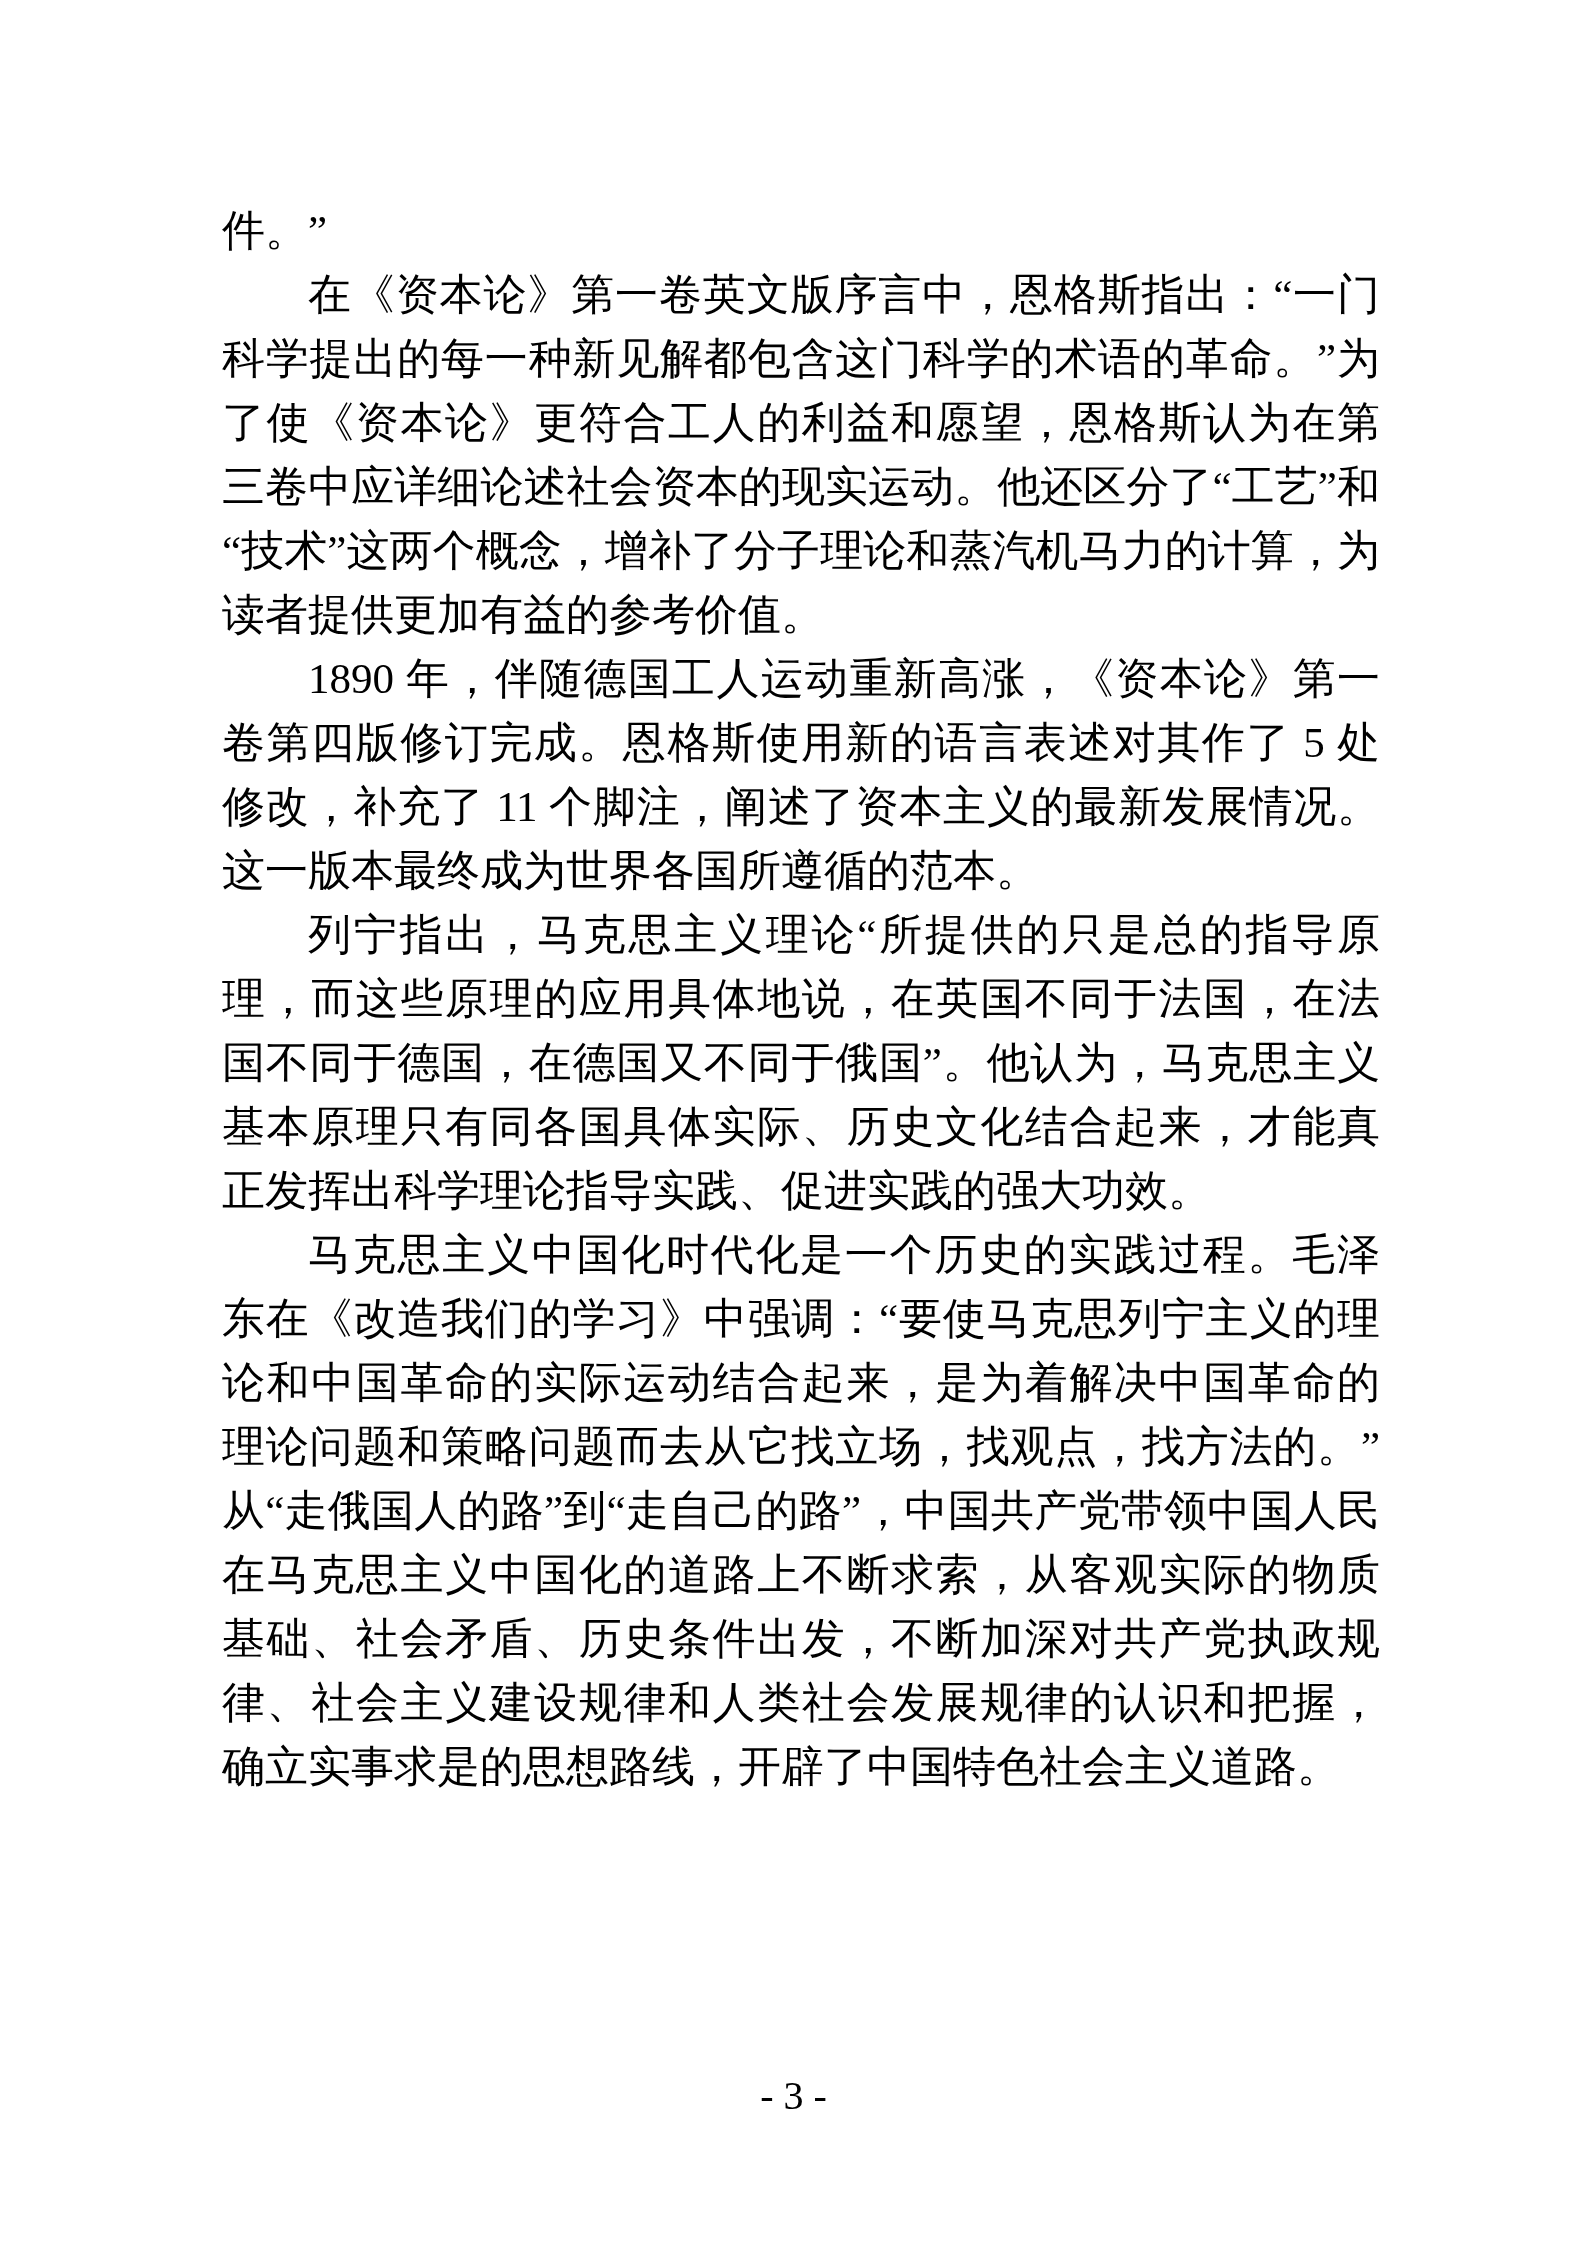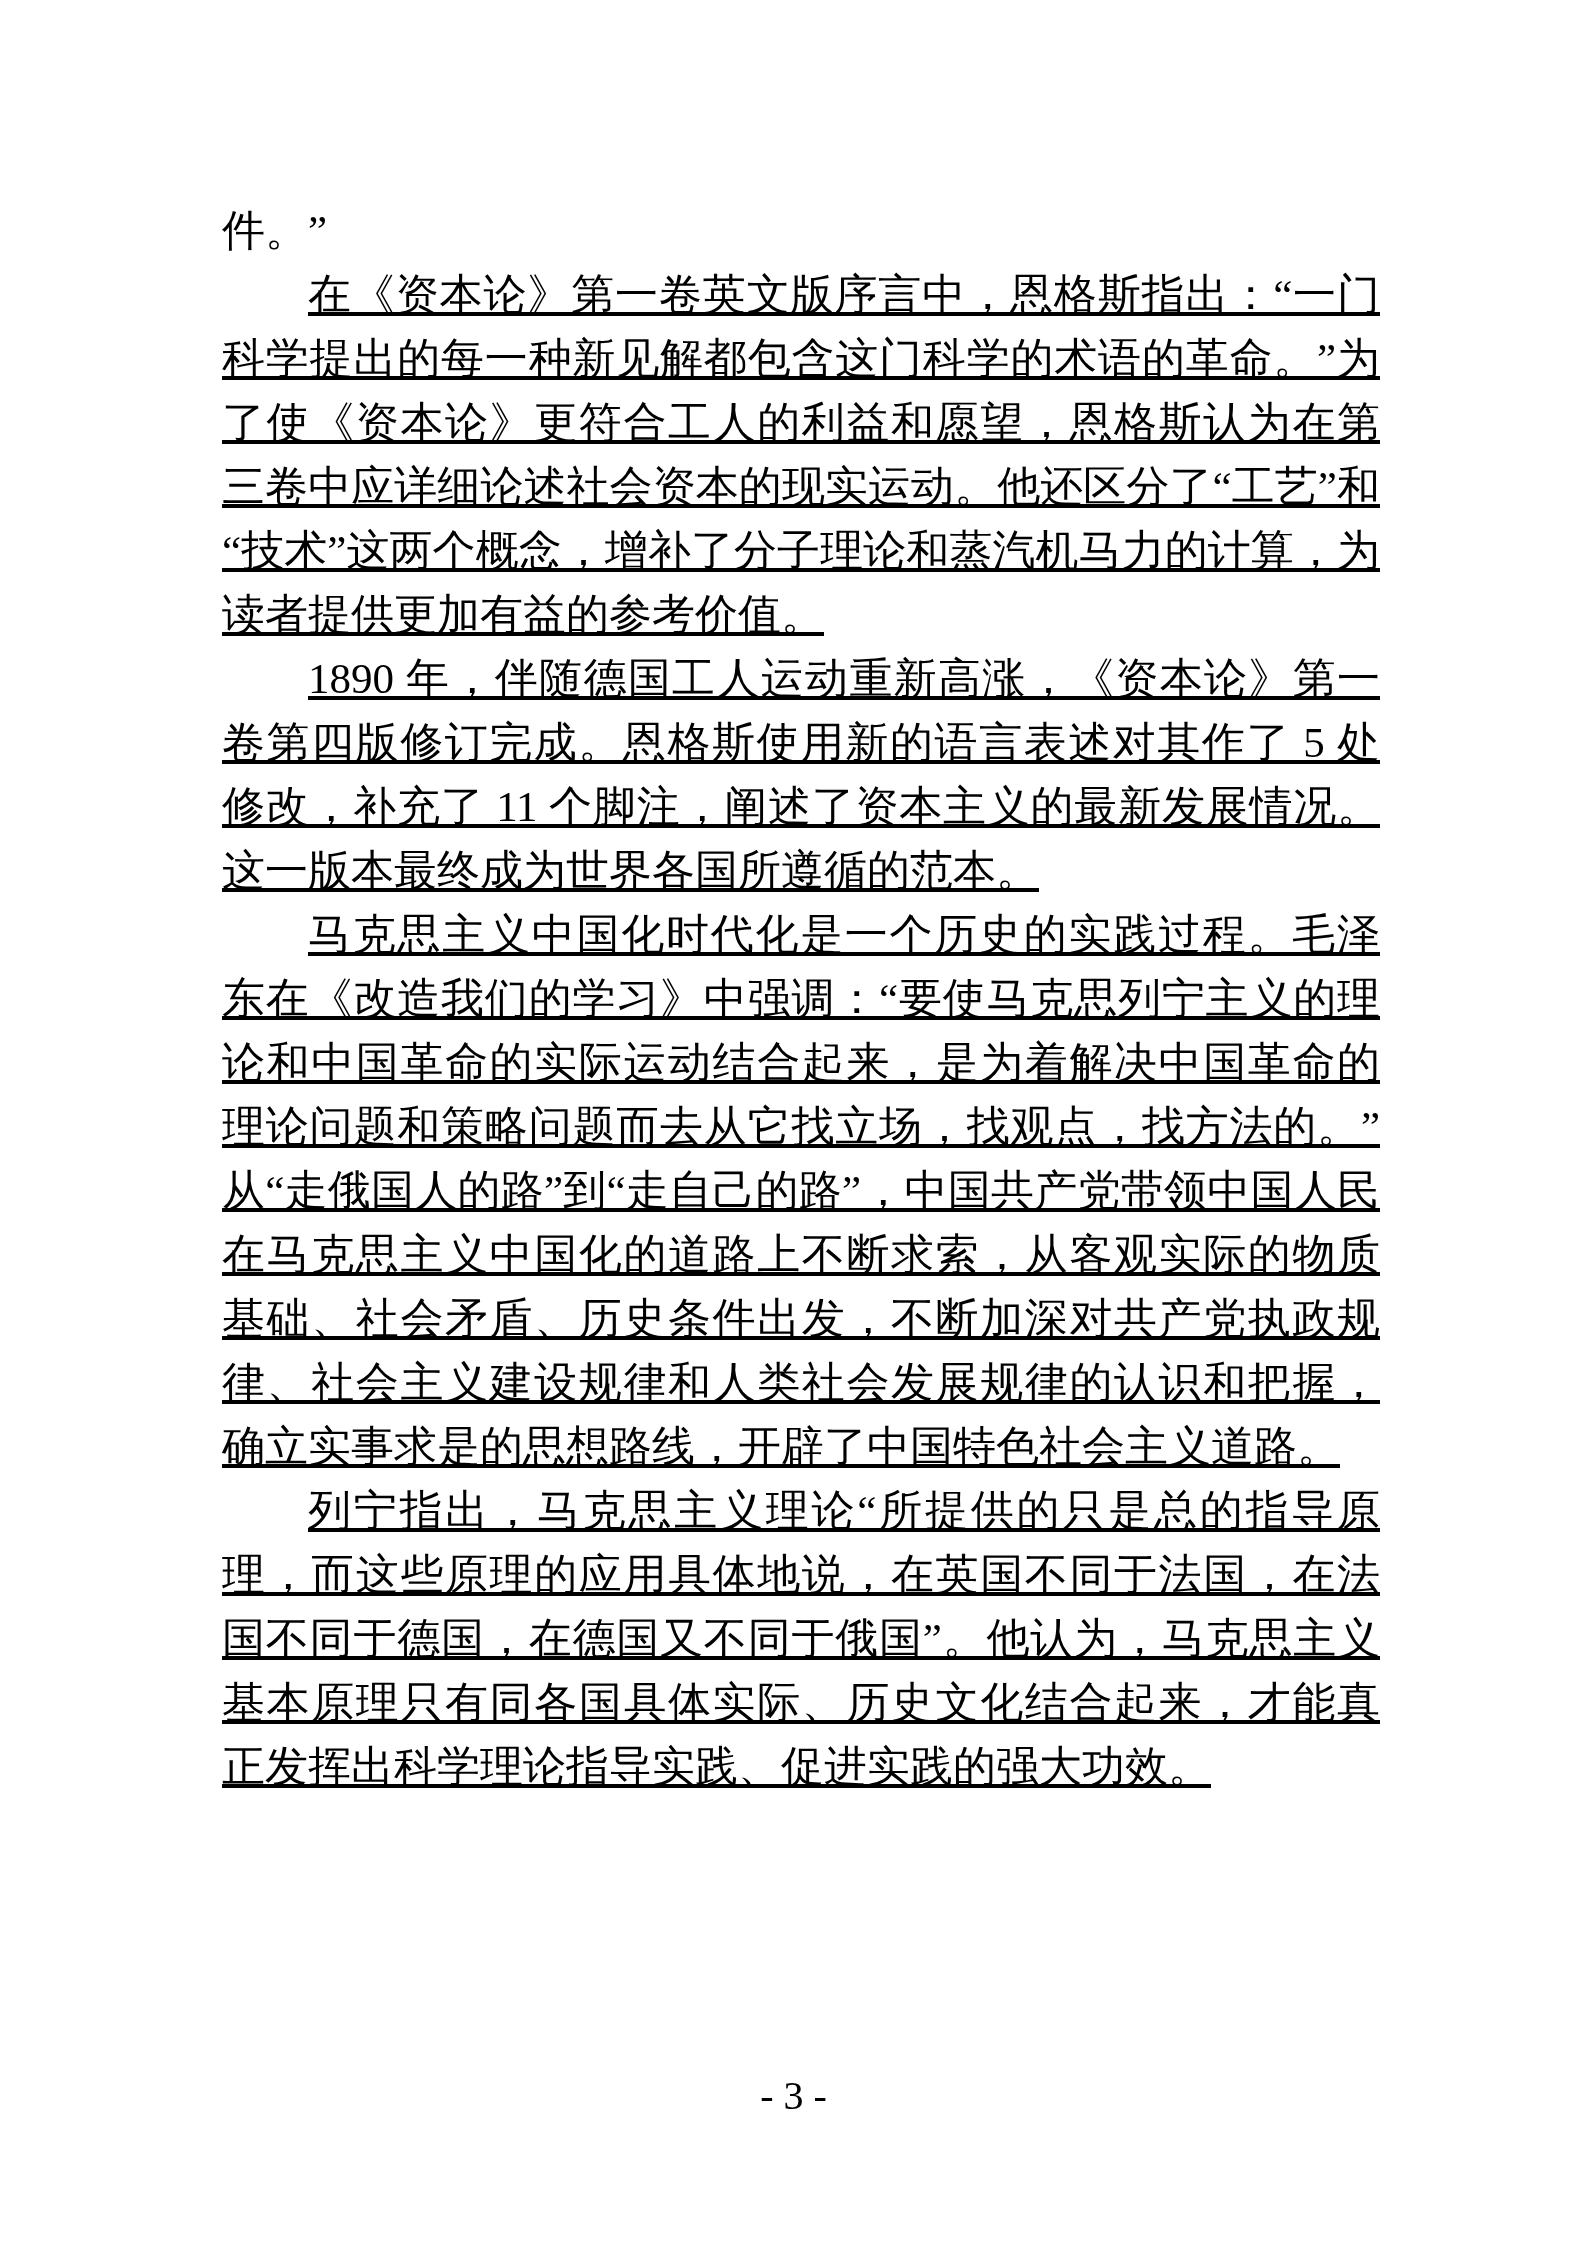--- a/index.html
+++ b/index.html
@@ -33,38 +33,37 @@
     text-align: justify;
     text-justify: inter-ideograph;
     word-break: break-all;
   }
   .content p {
     margin: 0;
     padding: 0;
   }
   .content p.indent {
     text-indent: 2em;
-    text-decoration: underline;
   }
   .footer {
     position: absolute;
     top: 2072px;
     left: 0;
     width: 1587px;
     text-align: center;
     font-size: 40px;
     line-height: 48px;
     color: #000000;
   }
 </style>
 </head>
 <body>
 
 <div class="page">
   <div class="content">
     <p>件。”</p>
     <p class="indent">在《资本论》第一卷英文版序言中，恩格斯指出：“一门科学提出的每一种新见解都包含这门科学的术语的革命。”为了使《资本论》更符合工人的利益和愿望，恩格斯认为在第三卷中应详细论述社会资本的现实运动。他还区分了“工艺”和“技术”这两个概念，增补了分子理论和蒸汽机马力的计算，为读者提供更加有益的参考价值。</p>
     <p class="indent">1890 年，伴随德国工人运动重新高涨，《资本论》第一卷第四版修订完成。恩格斯使用新的语言表述对其作了 5 处修改，补充了 11 个脚注，阐述了资本主义的最新发展情况。这一版本最终成为世界各国所遵循的范本。</p>
+    <p class="indent">列宁指出，马克思主义理论“所提供的只是总的指导原理，而这些原理的应用具体地说，在英国不同于法国，在法国不同于德国，在德国又不同于俄国”。他认为，马克思主义基本原理只有同各国具体实际、历史文化结合起来，才能真正发挥出科学理论指导实践、促进实践的强大功效。</p>
     <p class="indent">马克思主义中国化时代化是一个历史的实践过程。毛泽东在《改造我们的学习》中强调：“要使马克思列宁主义的理论和中国革命的实际运动结合起来，是为着解决中国革命的理论问题和策略问题而去从它找立场，找观点，找方法的。”从“走俄国人的路”到“走自己的路”，中国共产党带领中国人民在马克思主义中国化的道路上不断求索，从客观实际的物质基础、社会矛盾、历史条件出发，不断加深对共产党执政规律、社会主义建设规律和人类社会发展规律的认识和把握，确立实事求是的思想路线，开辟了中国特色社会主义道路。</p>
-    <p class="indent">列宁指出，马克思主义理论“所提供的只是总的指导原理，而这些原理的应用具体地说，在英国不同于法国，在法国不同于德国，在德国又不同于俄国”。他认为，马克思主义基本原理只有同各国具体实际、历史文化结合起来，才能真正发挥出科学理论指导实践、促进实践的强大功效。</p>
   </div>
   <div class="footer">- 3 -</div>
 </div>
 
 </body></html>

